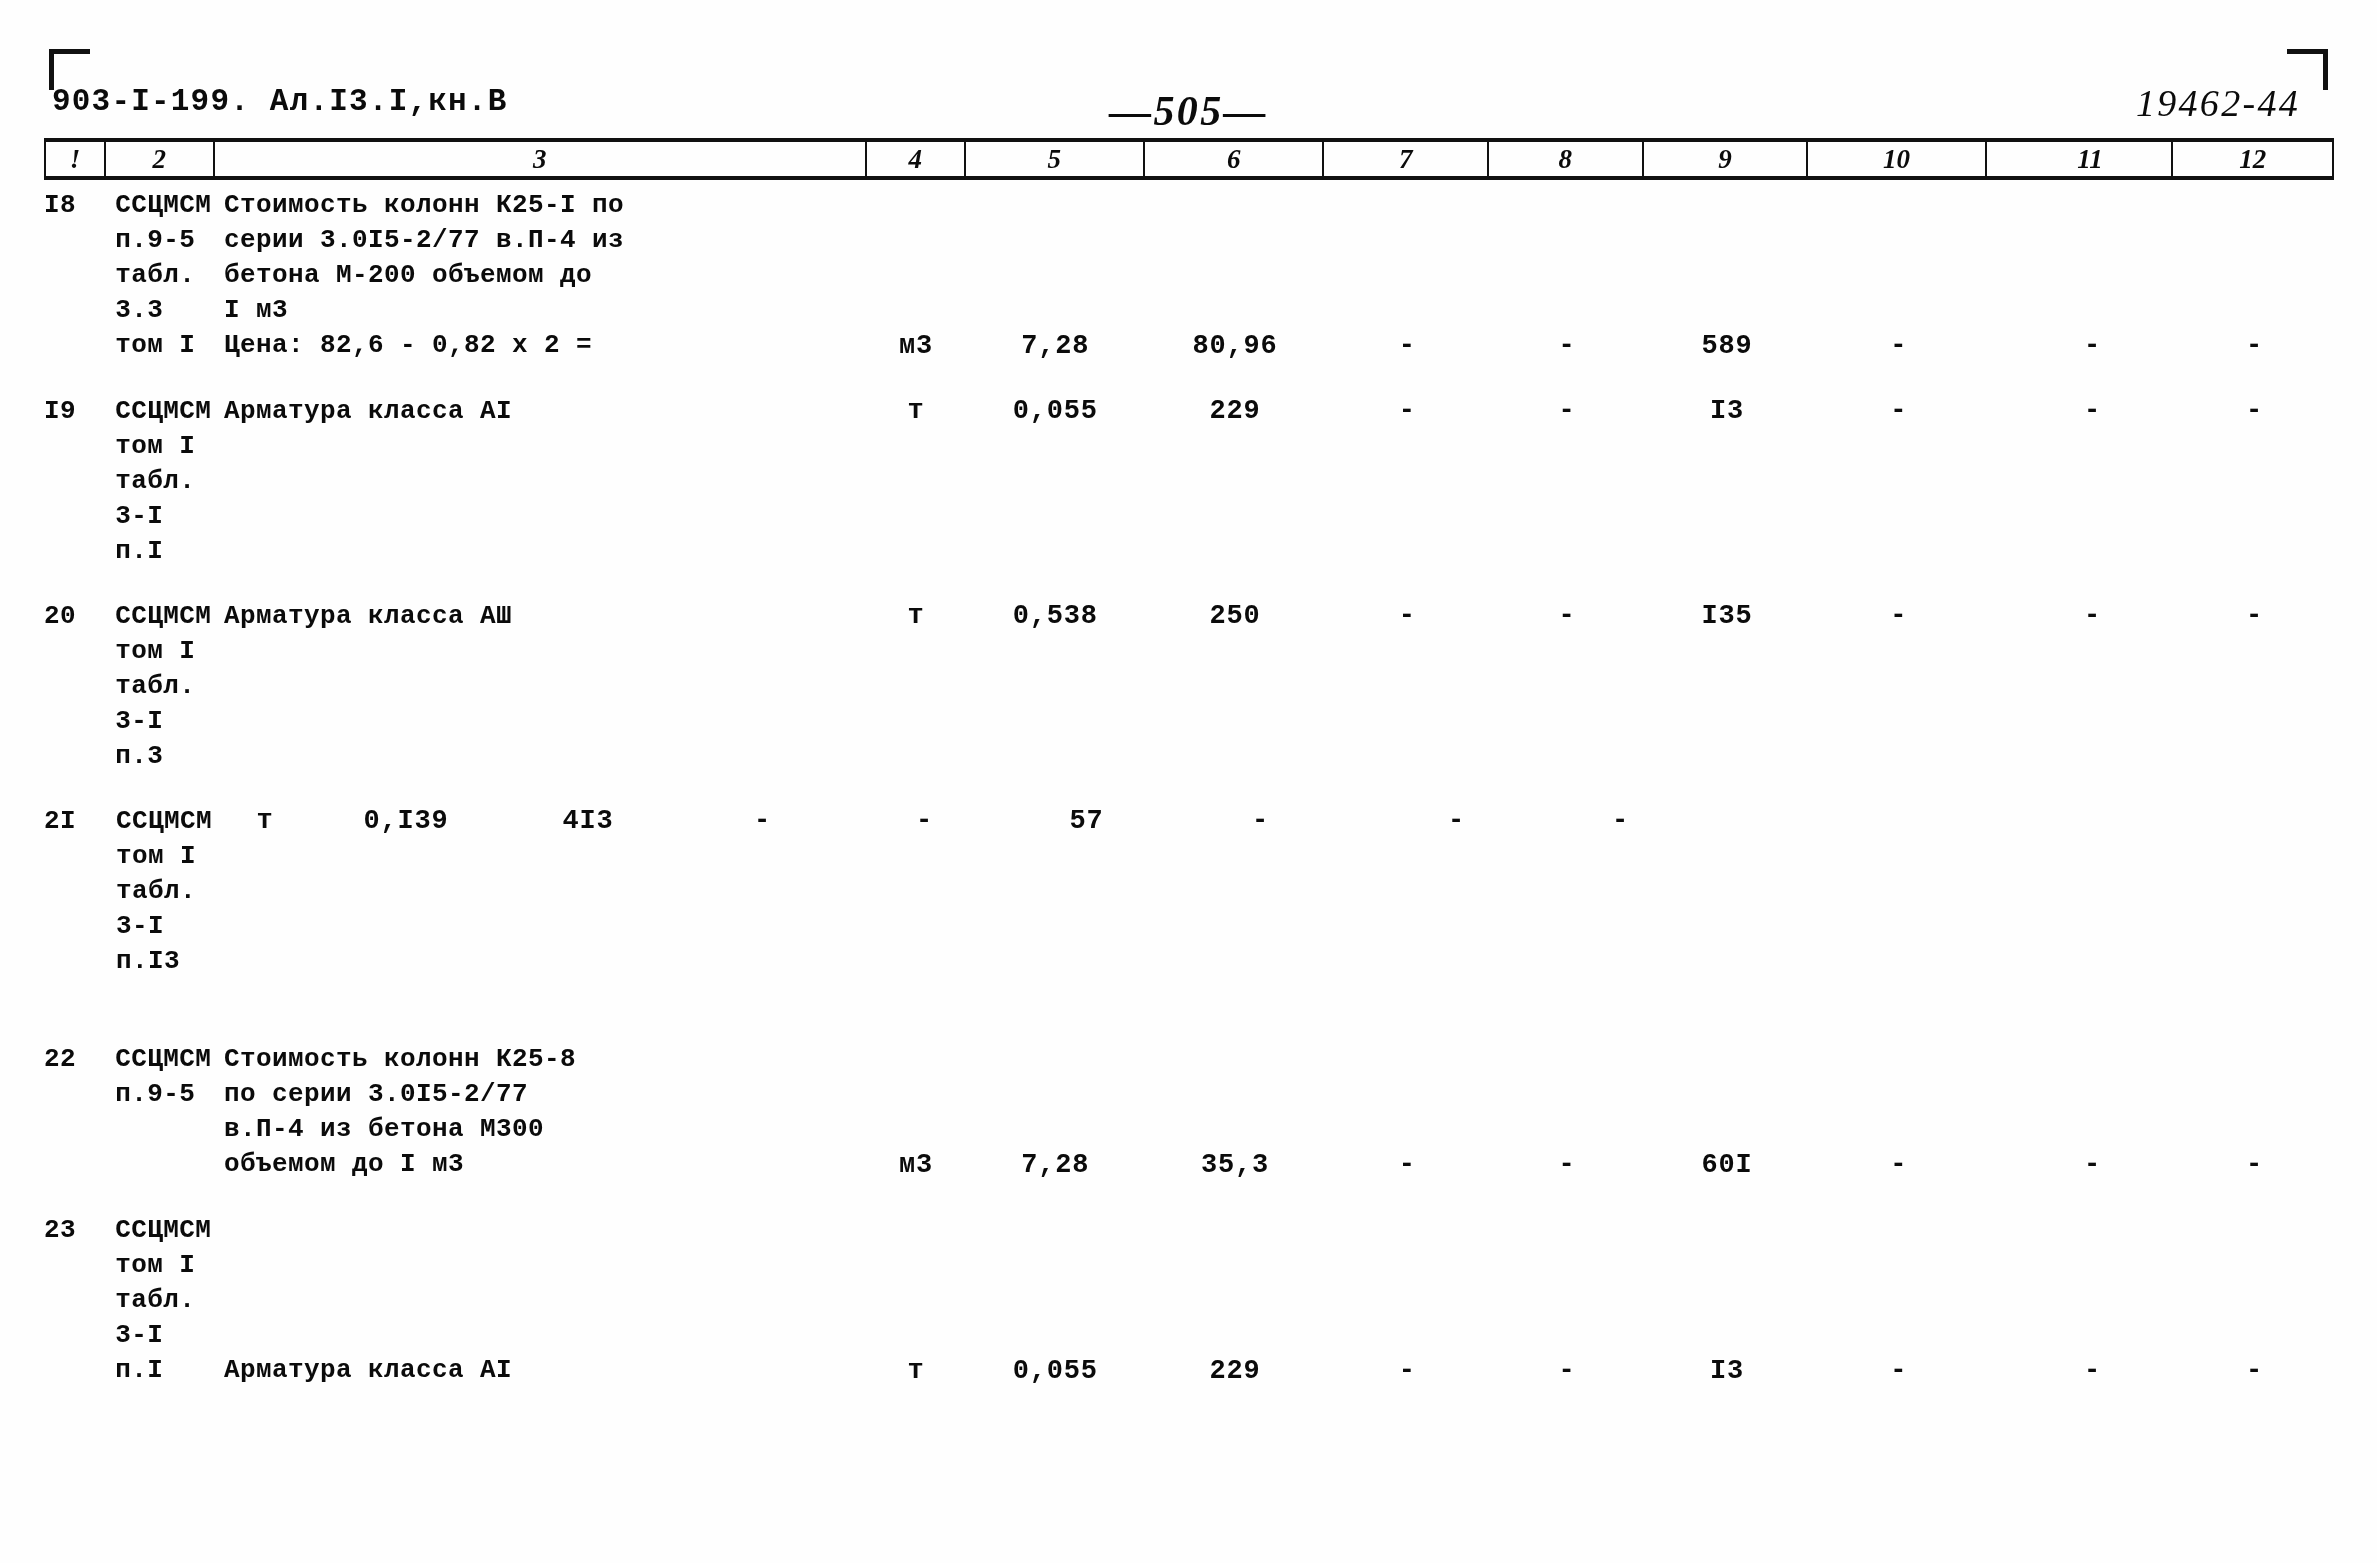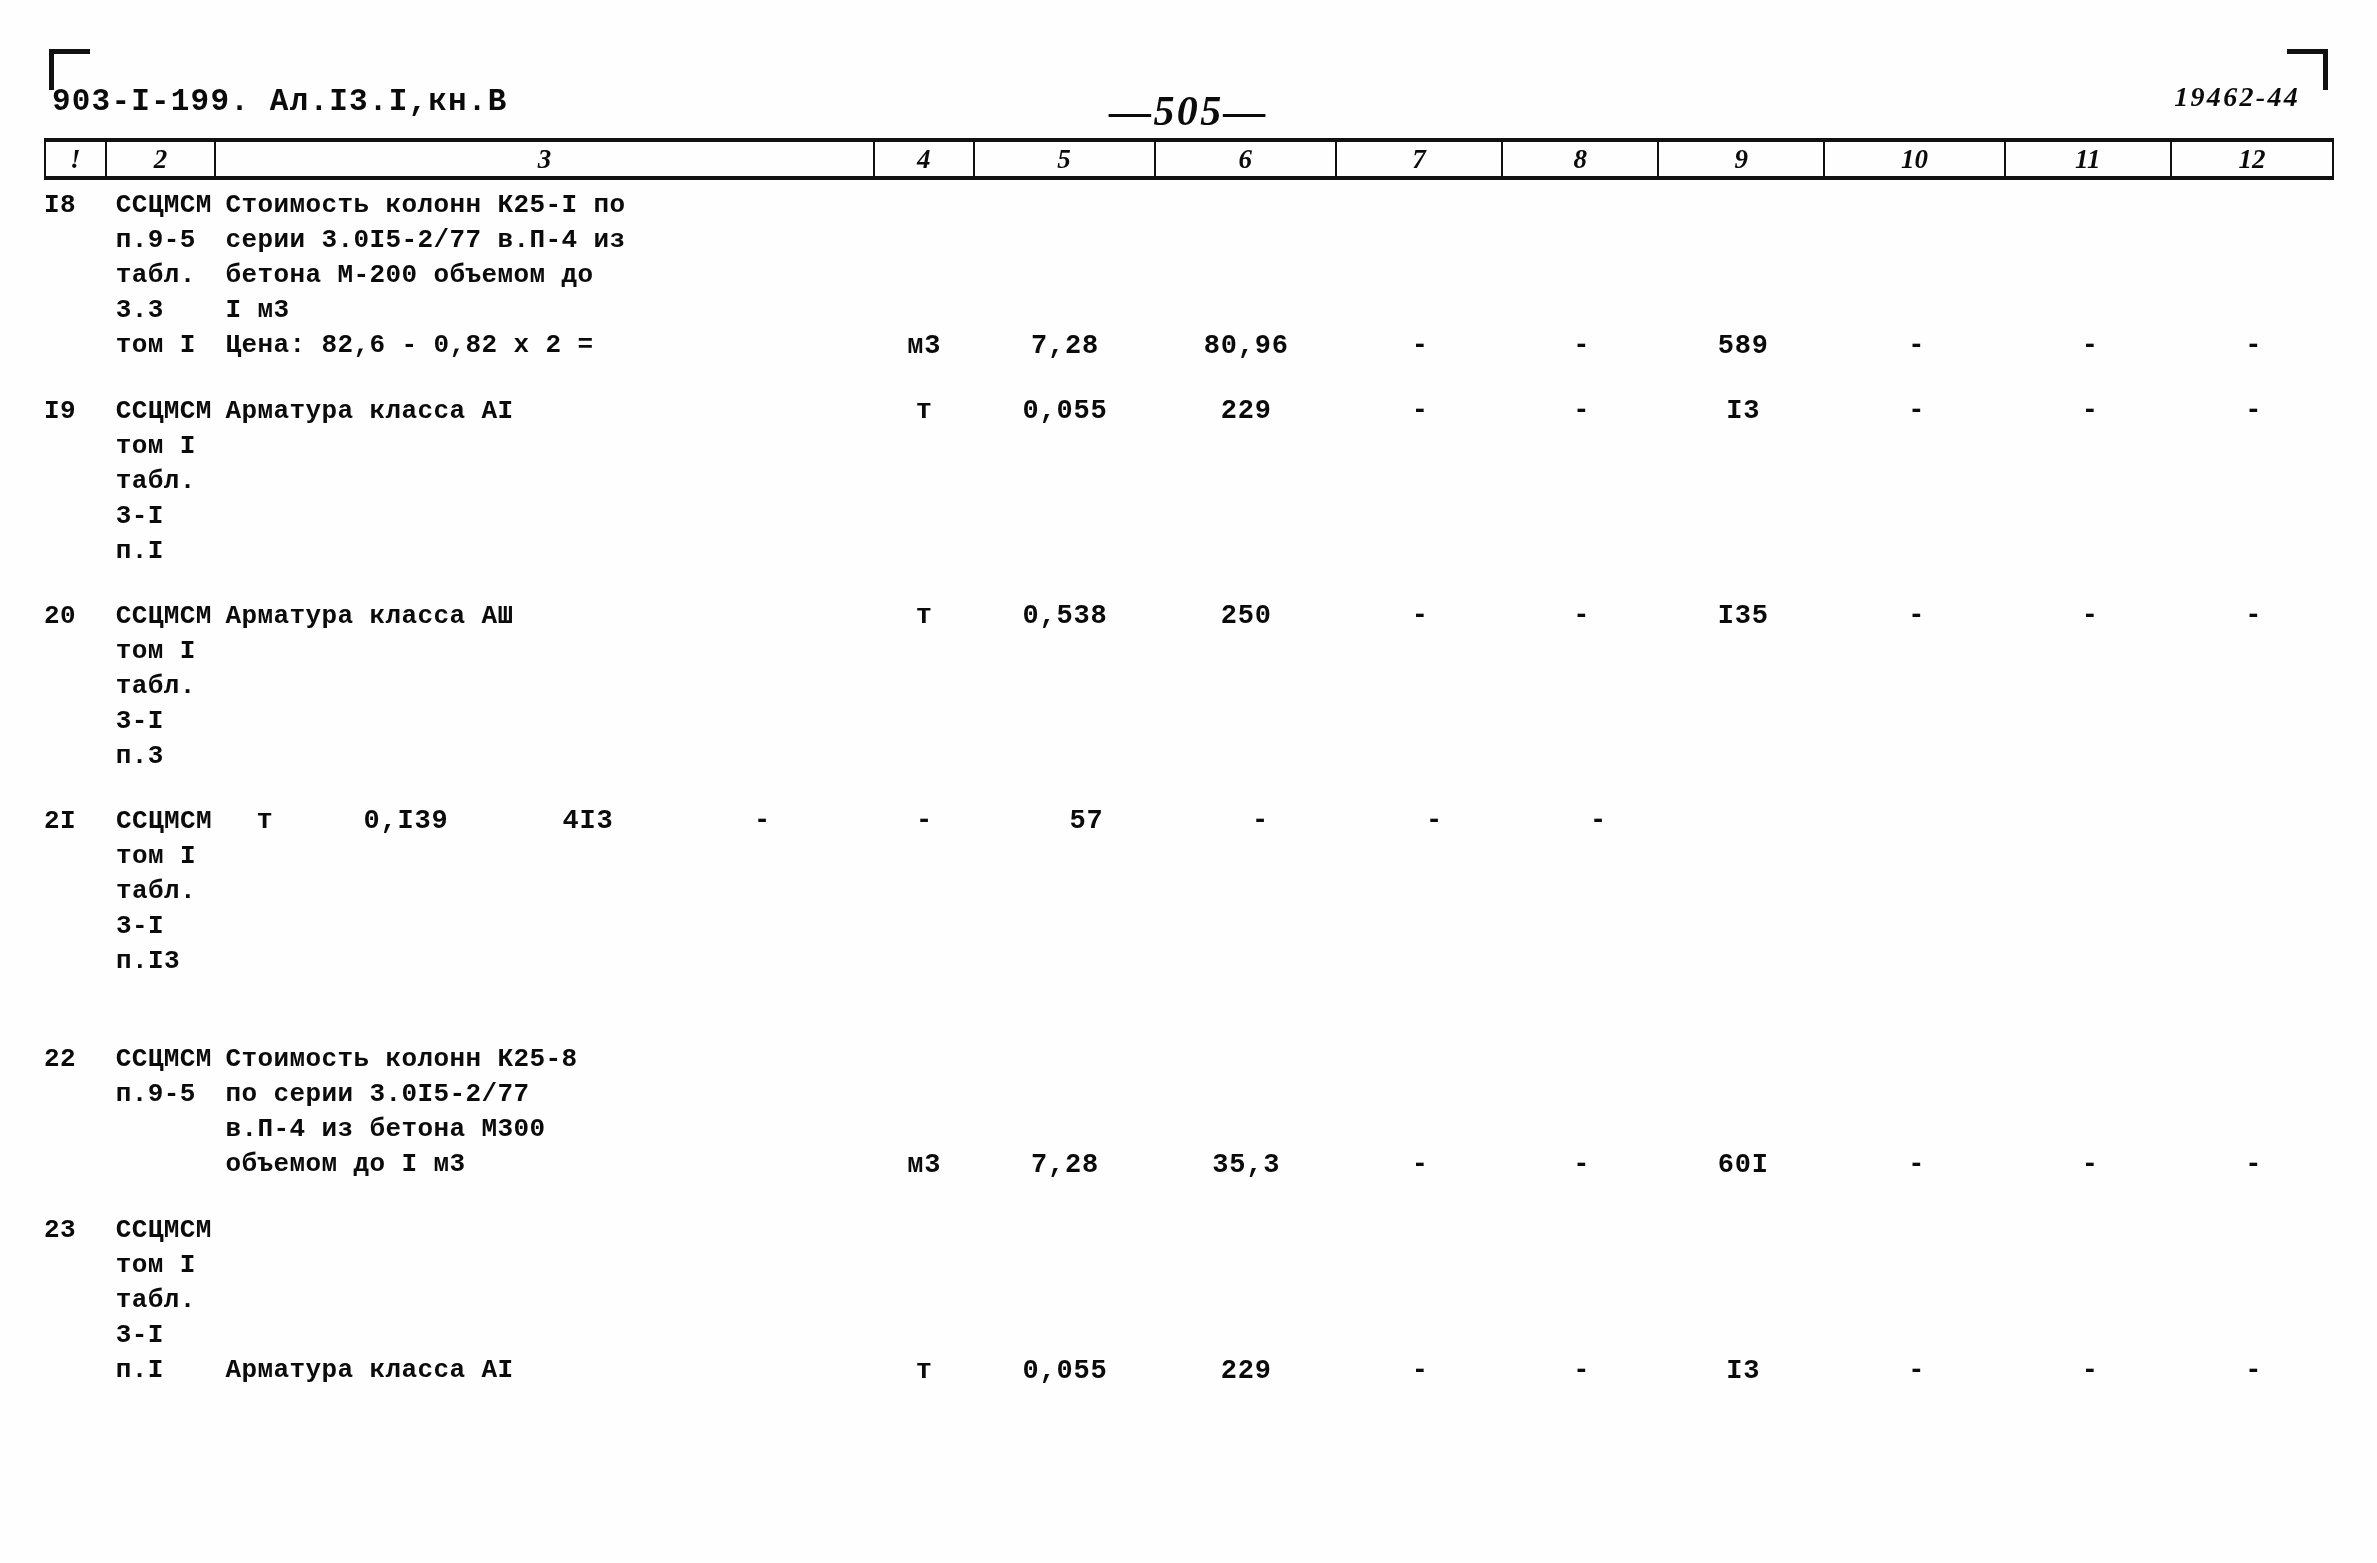--- a/index.html
+++ b/index.html
@@ -32,21 +32,21 @@
     white-space:pre;
   }
   .hdr-center{
     position:absolute;left:0;right:0;top:3.1px;text-align:center;
     font-family:"Liberation Serif", serif;
     font-size:42px;font-weight:700;font-style:italic;letter-spacing:2.3px;
   }
   .hdr-right{
     position:absolute;right:77px;top:-3.1px;
     font-family:"Liberation Serif", serif;
-    font-size:28px;font-weight:700;font-style:italic;letter-spacing:2.3px;text-align:right;
+    font-size:38px;font-weight:400;font-style:italic;letter-spacing:2.3px;text-align:right;
   }
 
   
   .tbl{
     position:absolute;left:44px;top:138px;width:2290px;
   }
   .colhead{
     display:flex;
     border:2.3px solid #111;
     border-top:4.7px solid #111;
@@ -67,21 +67,21 @@
   .c1{width:61px;}
   .c2{width:110px;}
   .c3{width:662px;}
   .c4{width:100px;}
   .c5{width:182px;}
   .c6{width:182px;}
   .c7{width:167px;}
   .c8{width:157px;}
   .c9{width:167px;}
   .c10{width:181px;}
-  .c11{width:167px;}
+  .c11{width:167px;margin-left:22px;}
   .c12{width:161px;}
 
   
   .body{
     position:absolute;left:44px;top:188px;width:2290px;
   }
   .row{
     display:flex;
     align-items:flex-start;
     box-sizing:border-box;

